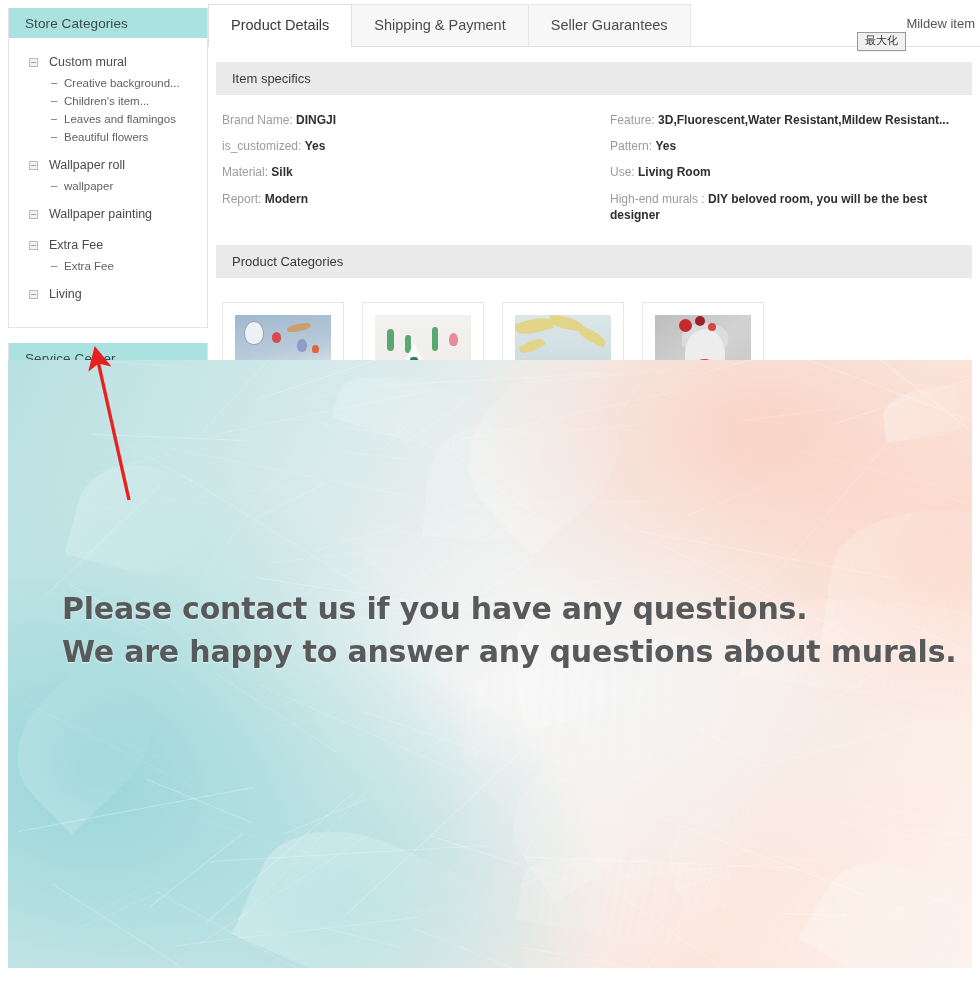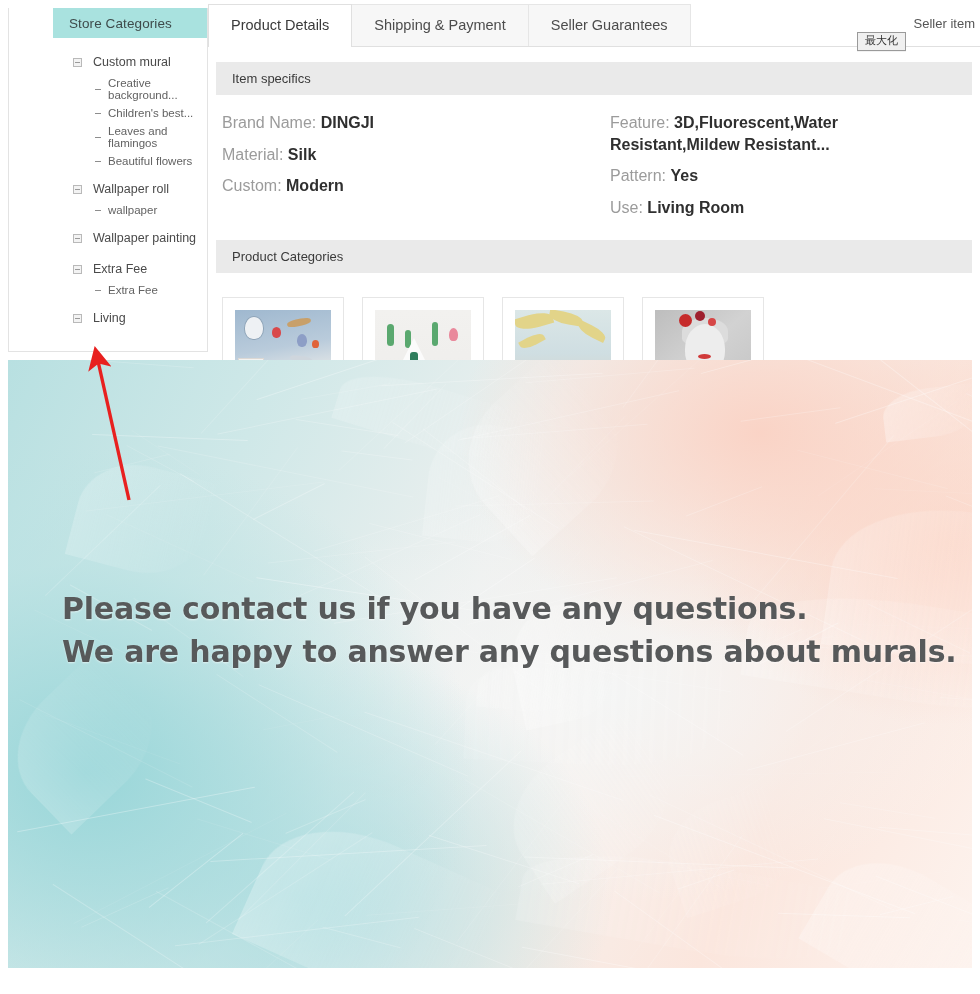--- a/index.html
+++ b/index.html
@@ -15,21 +15,21 @@
   .top-region { position: relative; width: 980px; height: 378px; background: #fff; }
 
   
   .sidebar { position: absolute; left: 8px; top: 8px; width: 200px; }
   .panel { background: #fff; border: 1px solid #e3e3e3; border-top: none; }
   .panel-head {
     background: #a9e2df; color: #3e4b4b;
     font-size: 13.5px; padding: 8px 0 8px 16px;
     letter-spacing: .1px; height: 30px;
   }
-  .cat-panel { margin-bottom: 0; padding-left: 44px; }
+  .cat-panel { margin-bottom: 0; }
   .cat-body { padding: 12px 0 14px 0; }
   .tree-l1 {
     display: flex; align-items: center;
     font-size: 12.5px; color: #4a4a4a;
     padding: 5px 0 5px 20px;
   }
   .tree-l1 .tog {
     width: 9px; height: 9px; border: 1px solid #b9b9b9;
     background: #f3f3f3; position: relative;
     margin-right: 11px; flex: 0 0 auto;
@@ -109,21 +109,21 @@
   .section-head {
     background: #eaeaea; color: #3a3a3a;
     font-size: 13px; padding: 9px 0 9px 16px; margin-top: 15px;
   }
   .specs {
     display: flex; padding: 12px 0 2px 0;
   }
   .spec-col { width: 50%; padding-left: 6px; }
   .spec-col.right { padding-left: 16px; }
   .spec-row {
-    font-size: 16px; color: #9b9b9b; padding: 5px 0 5px 0; line-height: 1.35;
+    font-size: 12px; color: #9b9b9b; padding: 5px 0 5px 0; line-height: 1.35;
   }
   .spec-row b { color: #2f2f2f; font-weight: bold; }
 
   .thumbs { display: flex; padding: 24px 0 0 6px; gap: 18px; }
   .thumb {
     width: 122px; height: 122px; background: #fff;
     border: 1px solid #e6e6e6; padding: 12px;
   }
   .thumb .pic { width: 100%; height: 100%; position: relative; overflow: hidden; }
 
@@ -226,21 +226,21 @@
             <div class="tree-l1">
               <span class="tog"></span>
               <span>Custom mural</span>
             </div>
             <div class="tree-l2">
               <span class="dash"></span>
               <span>Creative background...</span>
             </div>
             <div class="tree-l2">
               <span class="dash"></span>
-              <span>Children's best...</span>
+              <span>Children's item...</span>
             </div>
             <div class="tree-l2">
               <span class="dash"></span>
               <span>Leaves and flamingos</span>
             </div>
             <div class="tree-l2">
               <span class="dash"></span>
               <span>Beautiful flowers</span>
             </div>
             <div class="grp-gap"></div>
@@ -289,38 +289,40 @@
       </div>
 
     </div>
 
     <div class="main">
 
       <div class="tabstrip" id="tabstrip">
         <div class="tab active">Product Details</div>
           <div class="tab">Shipping &amp; Payment</div>
           <div class="tab">Seller Guarantees</div>
-          <span class="report-item">Seller item</span>
+          <span class="report-item">Mildew item</span>
       </div>
       <div class="maximize-btn">最大化</div>
 
       <div class="content">
 
         <div class="section-head">Item specifics</div>
 
         <div class="specs">
           <div class="spec-col left" id="spec-left">
               <div class="spec-row"><span>Brand Name:</span> <b>DINGJI</b></div>
+              <div class="spec-row"><span>is_customized:</span> <b>Yes</b></div>
               <div class="spec-row"><span>Material:</span> <b>Silk</b></div>
-              <div class="spec-row"><span>Custom:</span> <b>Modern</b></div>
+              <div class="spec-row"><span>Report:</span> <b>Modern</b></div>
             </div>
           <div class="spec-col right" id="spec-right">
               <div class="spec-row"><span>Feature:</span> <b>3D,Fluorescent,Water Resistant,Mildew Resistant...</b></div>
               <div class="spec-row"><span>Pattern:</span> <b>Yes</b></div>
               <div class="spec-row"><span>Use:</span> <b>Living Room</b></div>
+              <div class="spec-row"><span>High-end murals :</span> <b>DIY beloved room, you will be the best designer</b></div>
             </div>
         </div>
 
         <div class="section-head">Product Categories</div>
 
         <div class="thumbs">
           <div class="thumb">
             <div class="pic pic1">
               <div class="floor"></div>
                 <div class="cab"></div>

